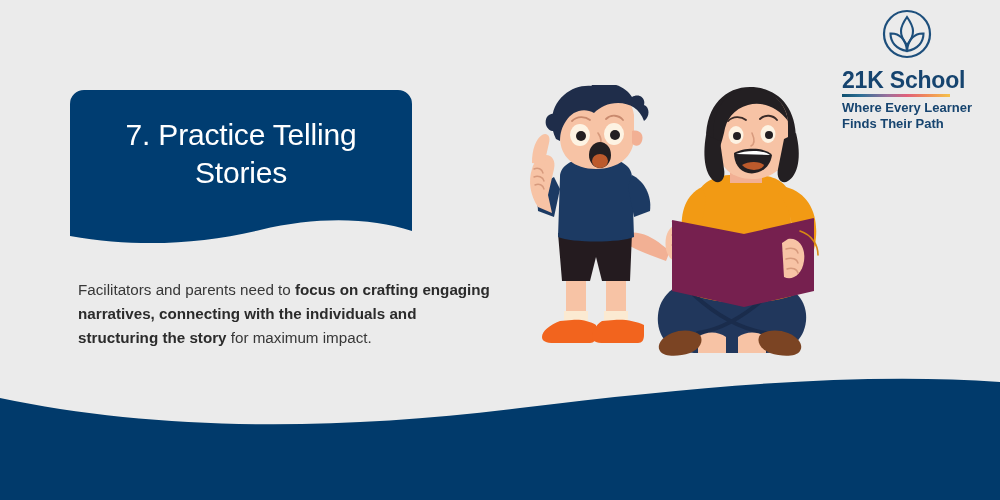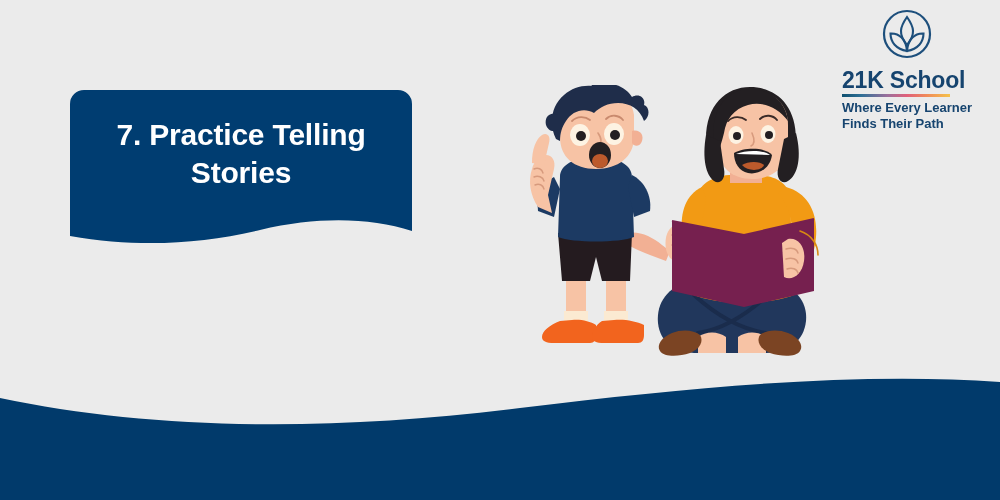--- a/index.html
+++ b/index.html
@@ -80,21 +80,21 @@
   }
   #title-card svg { display: block; }
   #title-text {
     position: absolute;
     left: 0;
     top: 26px;
     width: 342px;
     text-align: center;
     color: #ffffff;
     font-size: 30px;
-    font-weight: bold;
+    font-weight: normal;
     line-height: 1.26;
     letter-spacing: -0.2px;
     padding: 0 22px;
     box-sizing: border-box;
   }
 
   
   #body-copy {
     position: absolute;
     left: 78px;
@@ -143,20 +143,21 @@
   <div id="title-card">
     <svg width="342" height="160" viewBox="0 0 342 160">
       <path d="M14,0 L328,0 A14,14 0 0 1 342,14 L342,141
                C300,128 250,126 190,140
                C130,154 70,158 0,146
                L0,14 A14,14 0 0 1 14,0 Z" fill="#003d71"></path>
     </svg>
     <div id="title-text">7. Practice Telling Stories</div>
   </div>
 
+  <p id="body-copy"><span>Facilitators and parents need to </span><b>focus on crafting engaging narratives, connecting with the individuals and structuring the story</b><span> for maximum impact.</span></p>
 
   <div id="illustration">
     <svg width="370" height="290" viewBox="0 0 370 290">
 
       <g>
 
         <path d="M108,148 C120,146 132,152 142,160 L150,166 L146,176 L130,170 C120,166 110,162 106,158 Z" fill="#f2b094"></path>
 
         <path d="M46,186 L66,186 L66,238 L46,238 Z" fill="#f7c3a5"></path>
         <path d="M86,186 L106,186 L106,238 L86,238 Z" fill="#f7c3a5"></path>

